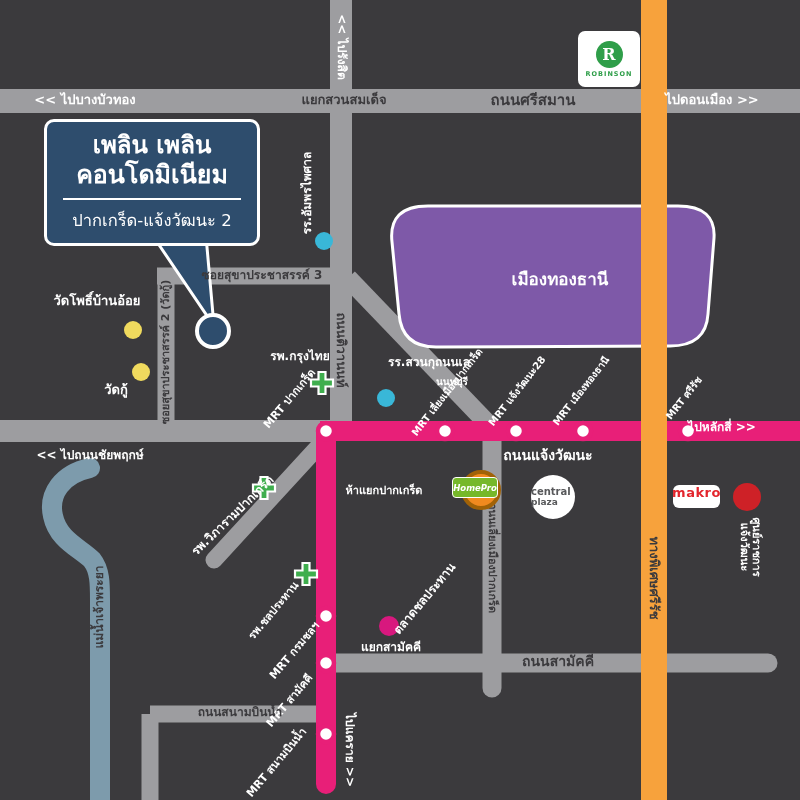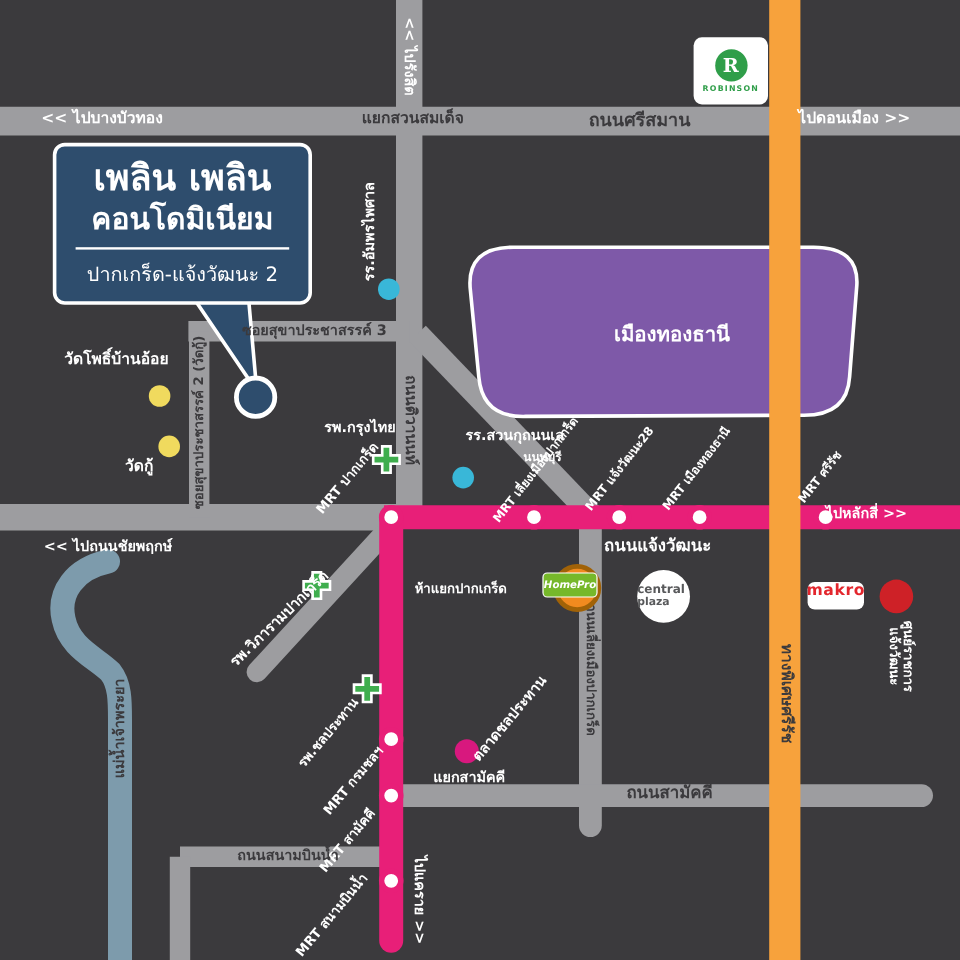--- a/index.html
+++ b/index.html
@@ -24,21 +24,21 @@
   #labels-layer{position:absolute;inset:0;}
   .map-label{position:absolute;white-space:pre;text-align:center;line-height:1.12;
              font-weight:600;transform-origin:50% 50%;}
   .map-label.dark{color:var(--ink);}
   .map-label.white{color:#fff;}
   .map-label.bold{font-weight:800;}
   
   .callout{position:absolute;left:44px;top:119px;width:202px;background:var(--navy);
            border:3.5px solid #fff;border-radius:10px;color:#fff;text-align:center;
            padding:8px 4px 10px;}
-  .callout .l1{font-size:30px;font-weight:800;line-height:1.25;}
+  .callout .l1{font-size:24px;font-weight:800;line-height:1.25;}
   .callout .l2{font-size:25px;font-weight:800;line-height:1.2;}
   .callout .divider{border-top:2px solid #fff;margin:8px 12px 7px;}
   .callout .l3{font-size:16.5px;font-weight:400;}
   
   .logo-robinson{position:absolute;left:578px;top:31px;width:62px;height:56px;background:#fff;
                  border-radius:7px;display:flex;flex-direction:column;align-items:center;
                  justify-content:center;gap:2px;}
   .rob-circle{width:27px;height:27px;border-radius:50%;background:var(--robinson_green);
               color:#fff;display:flex;align-items:center;justify-content:center;
               font-size:16px;font-weight:700;font-family:"DejaVu Serif","Liberation Serif",serif;}

